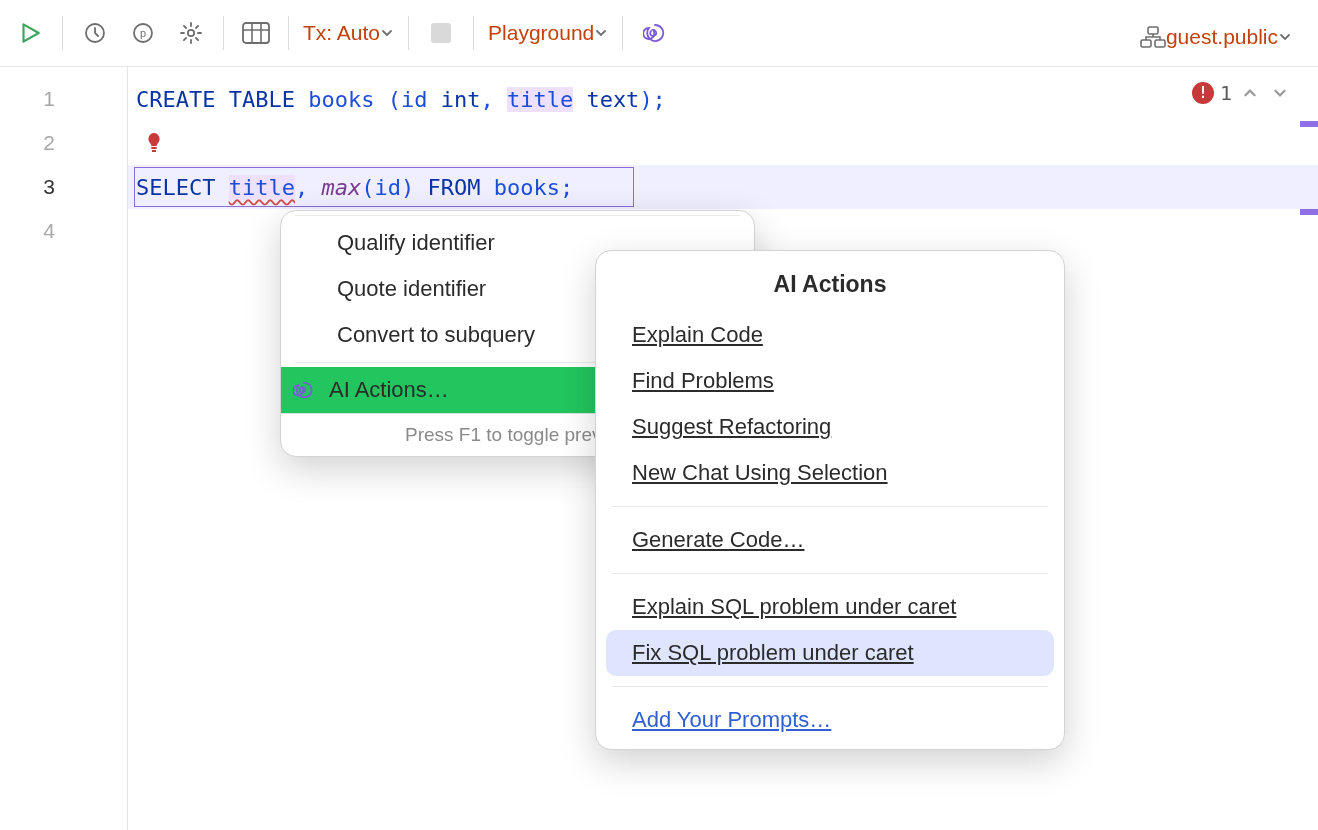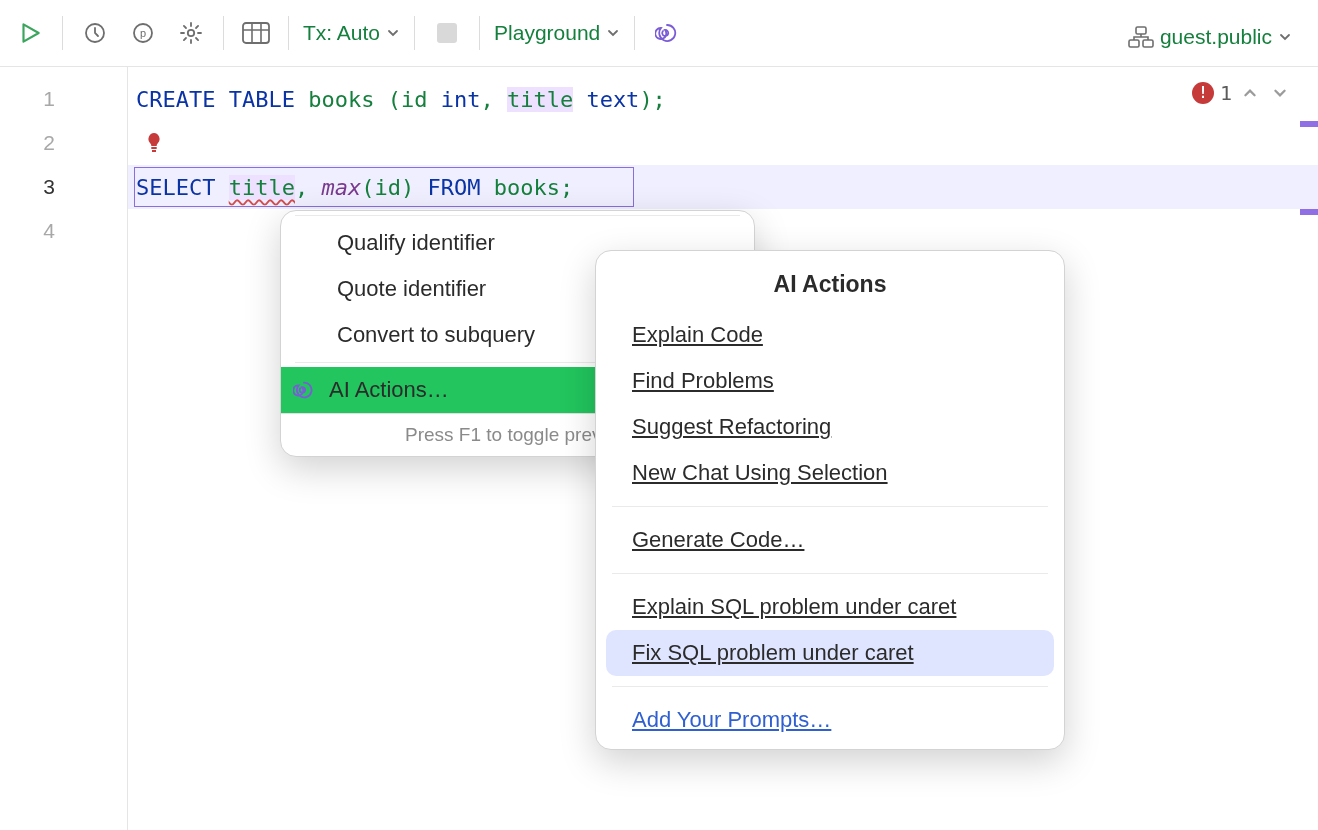--- a/index.html
+++ b/index.html
@@ -31,26 +31,25 @@
     border-radius: 6px;
     color: #6e6e6e;
   }
   .tb-sep {
     width: 1px;
     height: 34px;
     background: #dcdcdc;
     margin: 0 8px;
   }
   .tb-text {
-    color: #15803d;
+    color: #c2410c;
     padding: 0 6px;
     font-size: 21px;
     display: flex;
     align-items: center;
-    gap: 6px;
   }
   .tb-right {
     margin-left: auto;
     display: flex;
     align-items: center;
     gap: 8px;
     padding-right: 14px;
     margin-top: 8px;
   }
   .stop-square {
@@ -91,21 +90,21 @@
     height: 44px;
     display: flex;
     align-items: center;
     padding-left: 8px;
     white-space: pre;
     position: relative;
   }
   .line-highlight { background:#f0efff; }
   .kw { color:#0a33a6; }
   .fn { color:#7a3a8e; font-style: italic; }
-  .txt { color:#15803d;text-align:right; }
+  .txt { color:#1d4ed8;text-align:right; }
   .hl-box { background:#eee0ff; }
   .sel-box {
     position:absolute;
     border:1px solid #8a6ed9;
     pointer-events:none;
   }
   .squiggle {
     text-decoration: underline wavy #d24d4d 2px;
     text-underline-offset: 4px;
   }

